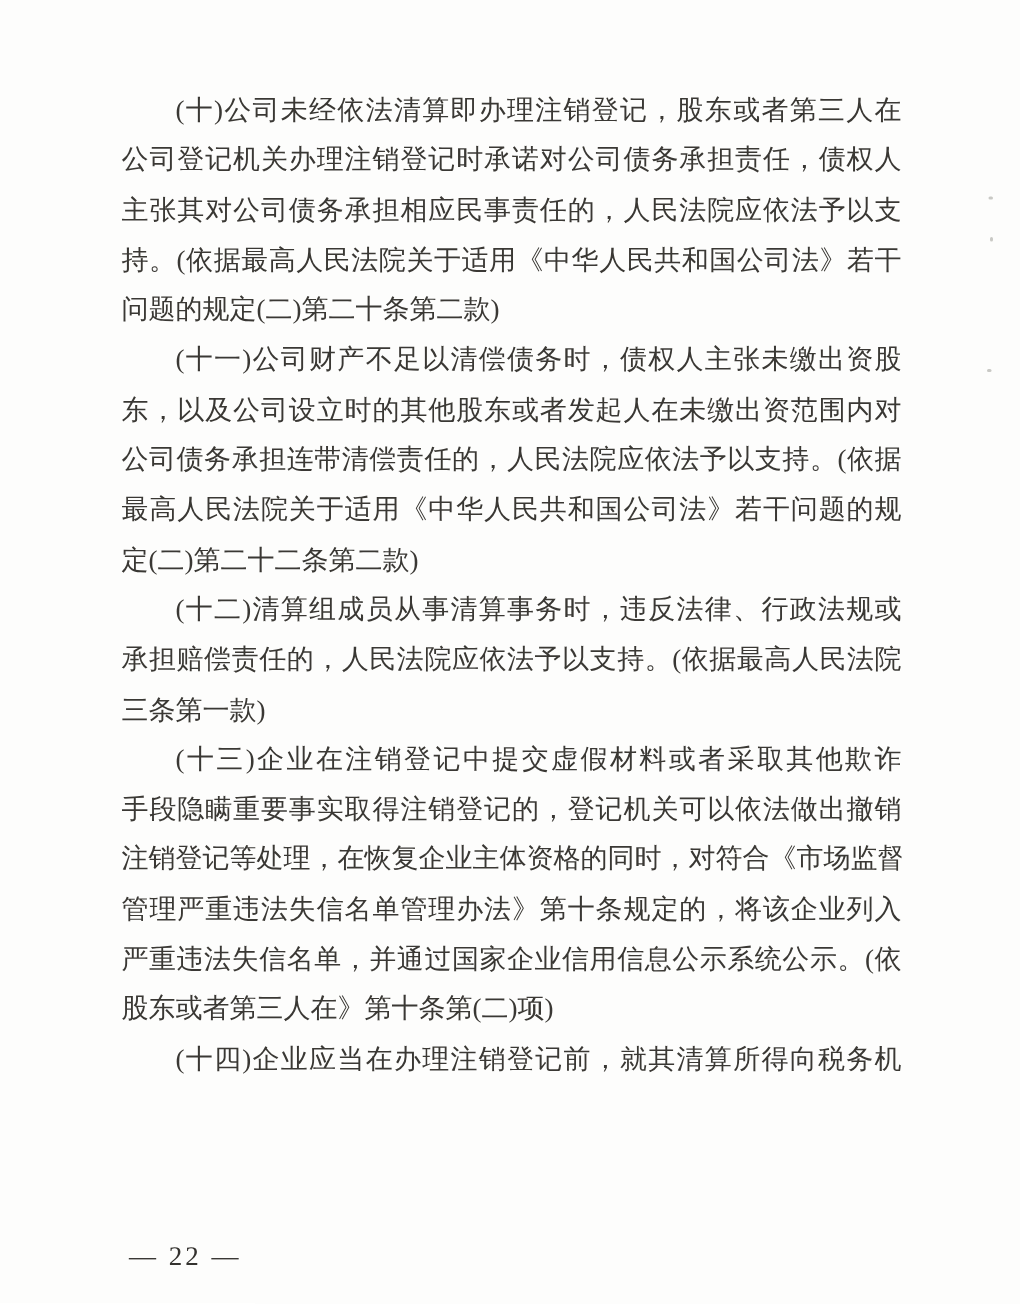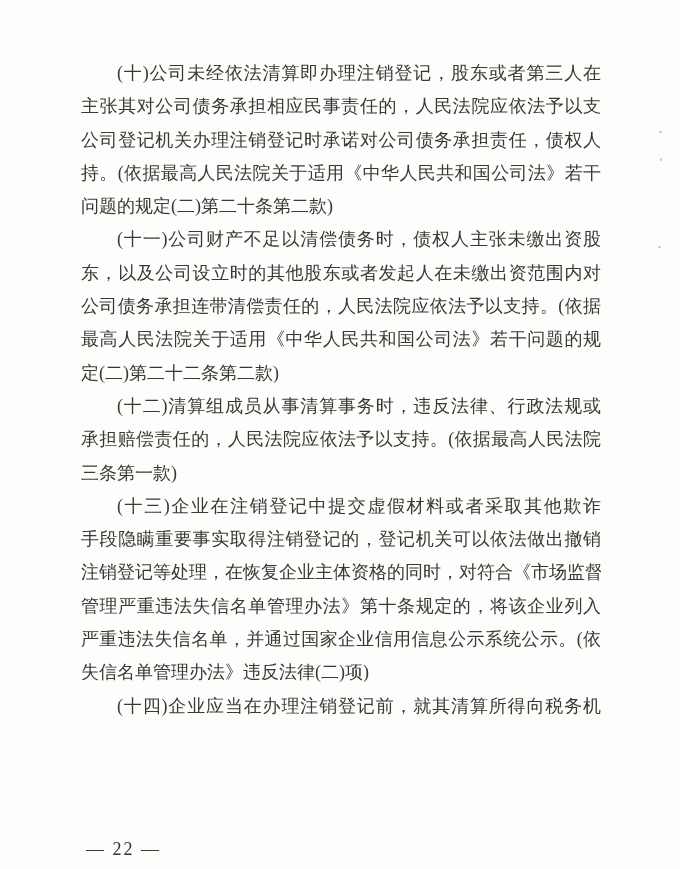--- a/index.html
+++ b/index.html
@@ -39,54 +39,53 @@
     text-align-last: left;
   }
   .page-number {
     position: absolute;
     left: 86px;
     top: 826px;
     font-size: 18px;
     color: #34322f;
     letter-spacing: 2px;
     line-height: 22px;
-    margin-top: 12px;
   }
   .scan-artifact {
     position: absolute;
     background: #c9c9c5;
     border-radius: 1px;
   }
   .artifact-1 { left: 659px; top: 131px; width: 3px; height: 2px; }
   .artifact-2 { left: 660px; top: 158px; width: 2px; height: 3px; }
   .artifact-3 { left: 658px; top: 246px; width: 3px; height: 2px; }
 </style>
 </head>
 <body>
 
 <div class="page">
   <div class="text-block">
       <div class="line indent">(十)公司未经依法清算即办理注销登记，股东或者第三人在</div>
+      <div class="line">公司登记机关办理注销登记时承诺对公司债务承担责任，债权人</div>
       <div class="line">主张其对公司债务承担相应民事责任的，人民法院应依法予以支</div>
-      <div class="line">公司登记机关办理注销登记时承诺对公司债务承担责任，债权人</div>
       <div class="line">持。(依据最高人民法院关于适用《中华人民共和国公司法》若干</div>
       <div class="line last">问题的规定(二)第二十条第二款)</div>
       <div class="line indent">(十一)公司财产不足以清偿债务时，债权人主张未缴出资股</div>
       <div class="line">东，以及公司设立时的其他股东或者发起人在未缴出资范围内对</div>
       <div class="line">公司债务承担连带清偿责任的，人民法院应依法予以支持。(依据</div>
       <div class="line">最高人民法院关于适用《中华人民共和国公司法》若干问题的规</div>
       <div class="line last">定(二)第二十二条第二款)</div>
       <div class="line indent">(十二)清算组成员从事清算事务时，违反法律、行政法规或</div>
       <div class="line">承担赔偿责任的，人民法院应依法予以支持。(依据最高人民法院</div>
       <div class="line last">三条第一款)</div>
       <div class="line indent">(十三)企业在注销登记中提交虚假材料或者采取其他欺诈</div>
       <div class="line">手段隐瞒重要事实取得注销登记的，登记机关可以依法做出撤销</div>
       <div class="line">注销登记等处理，在恢复企业主体资格的同时，对符合《市场监督</div>
       <div class="line">管理严重违法失信名单管理办法》第十条规定的，将该企业列入</div>
       <div class="line">严重违法失信名单，并通过国家企业信用信息公示系统公示。(依</div>
-      <div class="line last">失信名单管理办法》违反法律(二)项)</div>
+      <div class="line last">股东或者第三人在》第十条第(二)项)</div>
       <div class="line indent">(十四)企业应当在办理注销登记前，就其清算所得向税务机</div>
     </div>
   <div class="page-number">— 22 —</div>
   <div class="scan-artifact artifact-1"></div>
   <div class="scan-artifact artifact-2"></div>
   <div class="scan-artifact artifact-3"></div>
 </div>
 
 </body></html>

